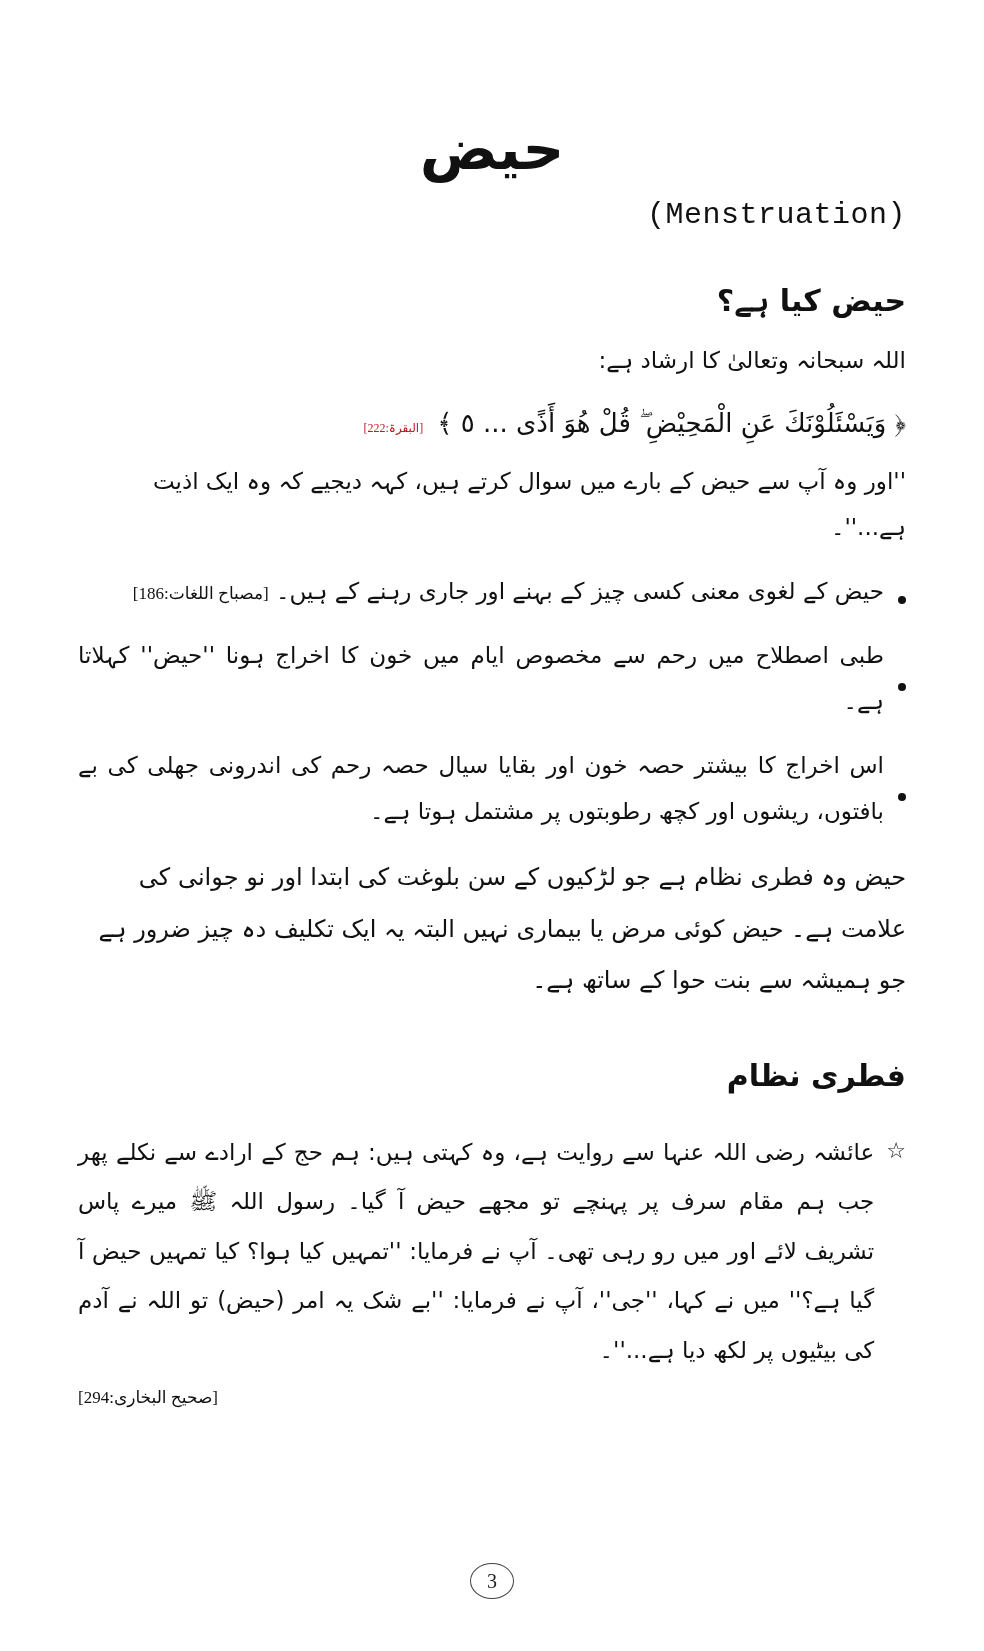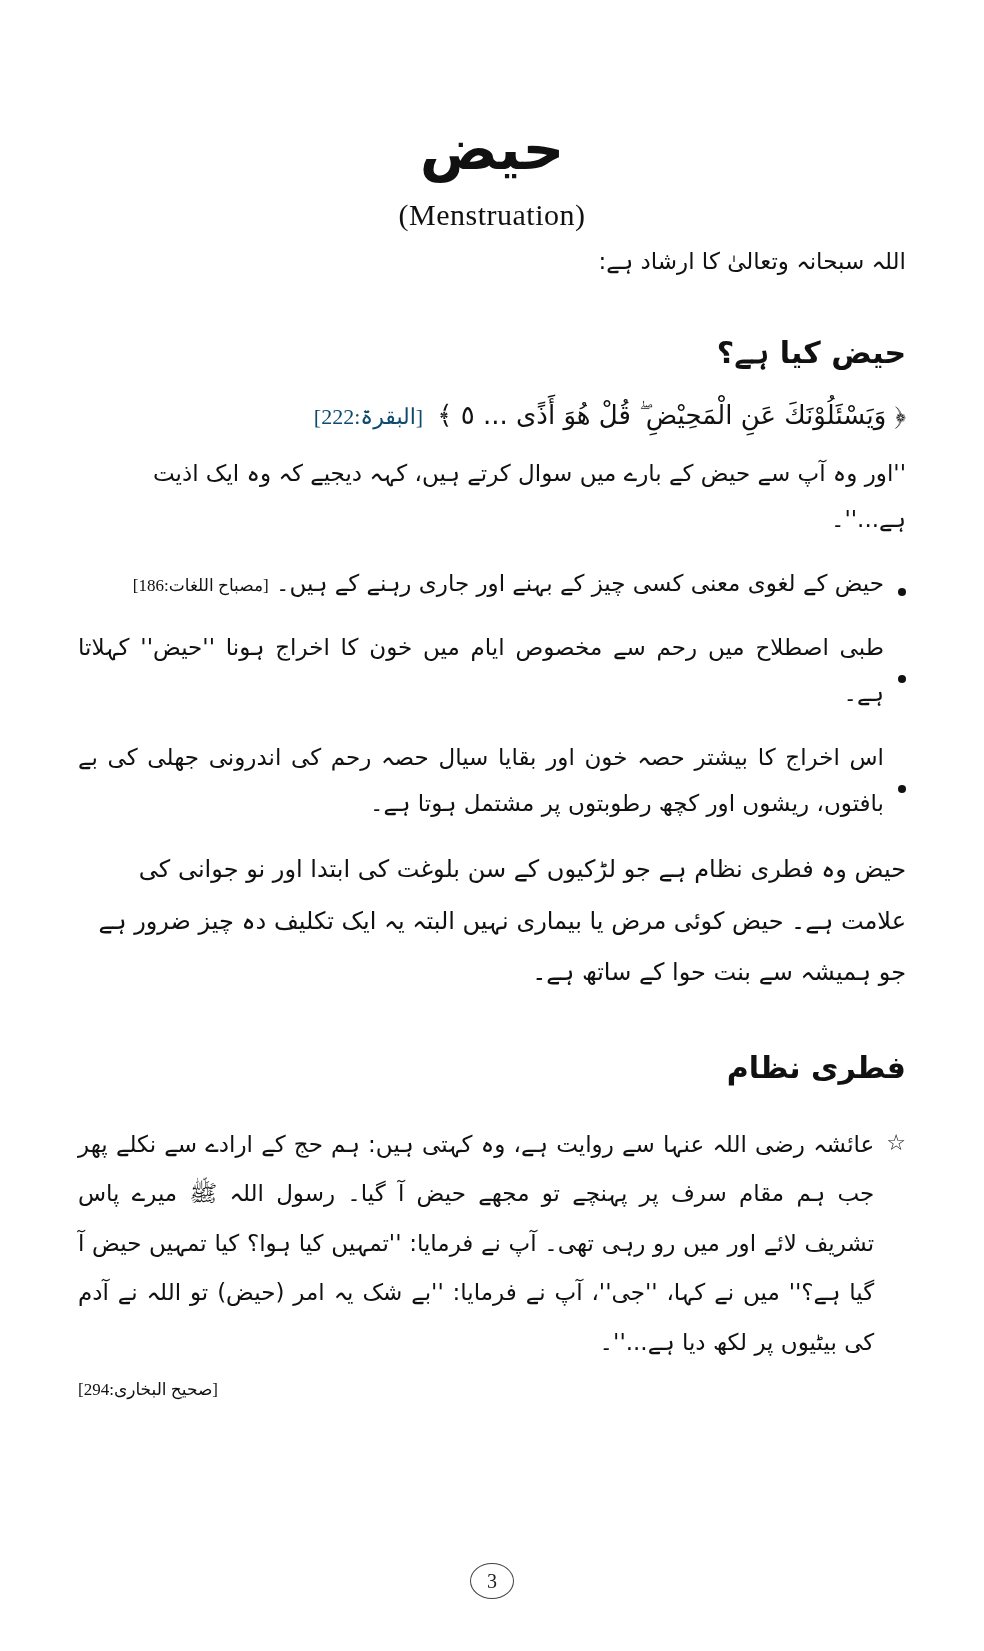--- a/index.html
+++ b/index.html
@@ -30,24 +30,25 @@
   }
   .title-ur {
     font-family: "DejaVu Sans", sans-serif;
     direction: rtl;
     font-size: 58px;
     line-height: 1.1;
     font-weight: 700;
     letter-spacing: 0px;
   }
   .title-en {
-    font-family: Liberation Serif, serif;
+    font-family: Liberation Mono, monospace;
     font-size: 30px;
     margin-top: 16px;
     letter-spacing: 0.5px;
+    text-align: right;
   }
 
   
   .ur {
     direction: rtl;
     text-align: right;
     font-family: "DejaVu Sans", sans-serif;
   }
   .heading {
     font-size: 30px;
@@ -76,23 +77,23 @@
     margin: 16px 0 10px 0;
   }
   .ayah {
     font-size: 26px;
     line-height: 1.9;
     white-space: nowrap;
   }
   .ref {
     font-family: "Liberation Serif", serif;
     direction: rtl;
-    font-size: 22px;
+    font-size: 12px;
     white-space: nowrap;
-    color: #0c4a6e;
+    color: #b91c1c;
   }
   .ref-inline {
     font-size: 17px;
     font-family: "Liberation Serif", serif;
     direction: rtl;
     white-space: nowrap;
   }
 
   
   .bullets {
@@ -177,22 +178,22 @@
 <body>
 
 <div class="page">
 
   <div class="title-block">
     <div class="title-ur">حیض</div>
     <div class="title-en">(Menstruation)</div>
   </div>
 
   <div>
+    <div class="ur heading">حیض کیا ہے؟</div>
     <div class="ur para">اللہ سبحانہ وتعالیٰ کا ارشاد ہے:</div>
-    <div class="ur heading">حیض کیا ہے؟</div>
 
     <div class="ayah-line">
       <div class="ayah ur">﴿ وَيَسْئَلُوْنَكَ عَنِ الْمَحِيْضِ ۖ قُلْ هُوَ أَذًى ... ٥ ﴾</div>
       <div class="ref">[البقرۃ:222]</div>
     </div>
 
     <div class="ur para">''اور وہ آپ سے حیض کے بارے میں سوال کرتے ہیں، کہہ دیجیے کہ وہ ایک اذیت ہے...''۔</div>
 
     <div class="bullets">
 

